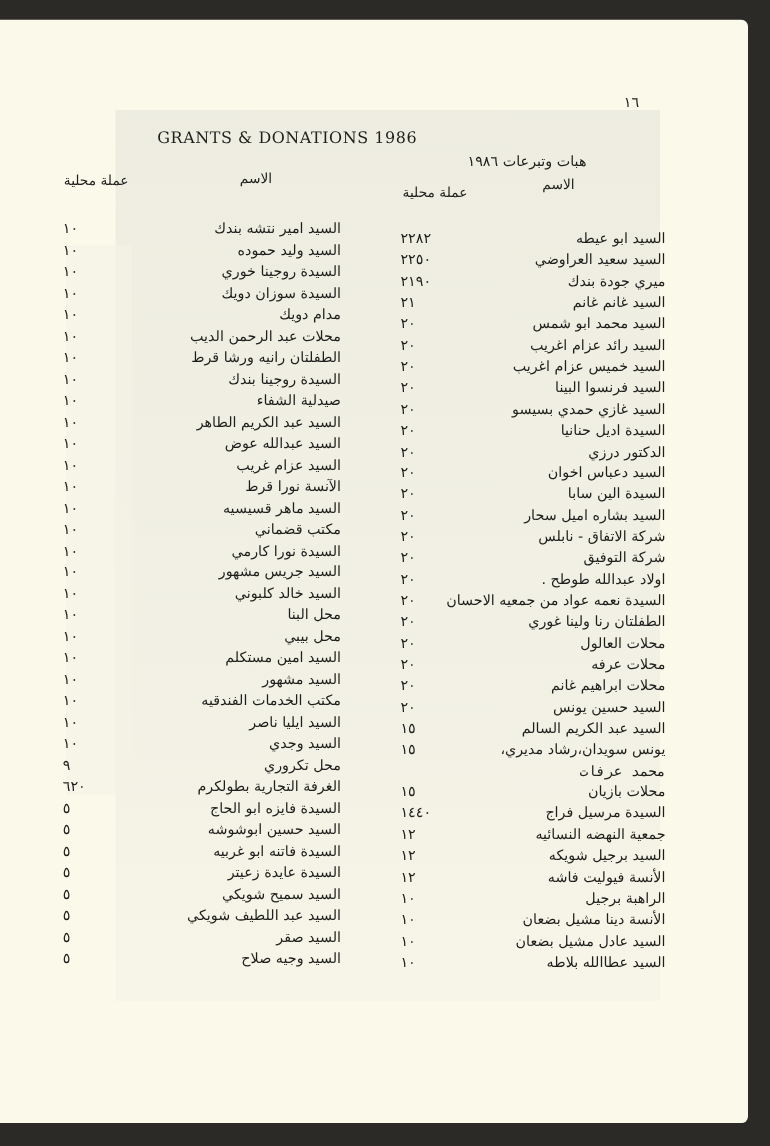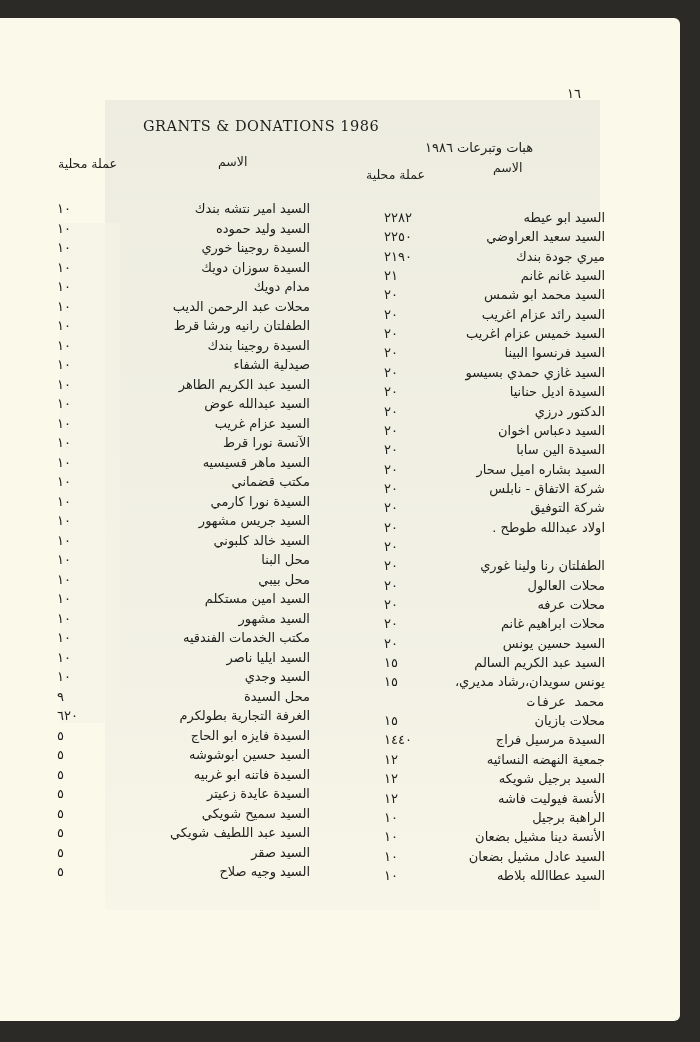--- a/index.html
+++ b/index.html
@@ -32,21 +32,21 @@
   }
   .title-ar {
     position:absolute; left:425px; top:1px; font-size:13px; direction:rtl;margin-top:21px;
   }
   .hdr { position:absolute; font-size:12.5px; direction:rtl; }
   .col { position:absolute; }
   .row { position:absolute; height:18px; width:100%; font-size:13px; }
   .row .name { position:absolute; right:0; top:0; direction:rtl; white-space:nowrap; }
   .row .amt { position:absolute; top:0; direction:rtl; white-space:nowrap; }
   .col-right { left:340px; width:265px; top:192px; }
-  .col-right .amt { left:44px; }
+  .col-right .amt { left:24px; }
   .col-left { left:55px; width:255px; top:183px; }
   .col-left .amt { left:2px; }
 </style>
 </head>
 <body>
 
 <div class="page">
   <div class="shade"></div>
   <div class="shade2"></div>
 
@@ -126,20 +126,21 @@
       </div>
       <div class="row" style="top: 290.25px;">
         <span class="name">شركة التوفيق</span>
         <span class="amt">٢٠</span>
       </div>
       <div class="row" style="top: 309.6px;">
         <span class="name">اولاد عبدالله طوطح .</span>
         <span class="amt">٢٠</span>
       </div>
       <div class="row" style="top: 328.95px;">
+        <span class="name">السيدة نعمه عواد من جمعيه الاحسان</span>
         <span class="amt">٢٠</span>
       </div>
       <div class="row" style="top: 348.3px;">
         <span class="name">الطفلتان رنا ولينا غوري</span>
         <span class="amt">٢٠</span>
       </div>
       <div class="row" style="top: 367.65px;">
         <span class="name">محلات العالول</span>
         <span class="amt">٢٠</span>
       </div>
@@ -299,21 +300,21 @@
       </div>
       <div class="row" style="top: 448.5px;">
         <span class="name">السيد ايليا ناصر</span>
         <span class="amt">١٠</span>
       </div>
       <div class="row" style="top: 468px;">
         <span class="name">السيد وجدي</span>
         <span class="amt">١٠</span>
       </div>
       <div class="row" style="top: 487.5px;">
-        <span class="name">محل السيدة</span>
+        <span class="name">محل تكروري</span>
         <span class="amt">٩</span>
       </div>
       <div class="row" style="top: 507px;">
         <span class="name">الغرفة التجارية بطولكرم</span>
         <span class="amt">٦٢٠</span>
       </div>
       <div class="row" style="top: 526.5px;">
         <span class="name">السيدة فايزه ابو الحاج</span>
         <span class="amt">٥</span>
       </div>

